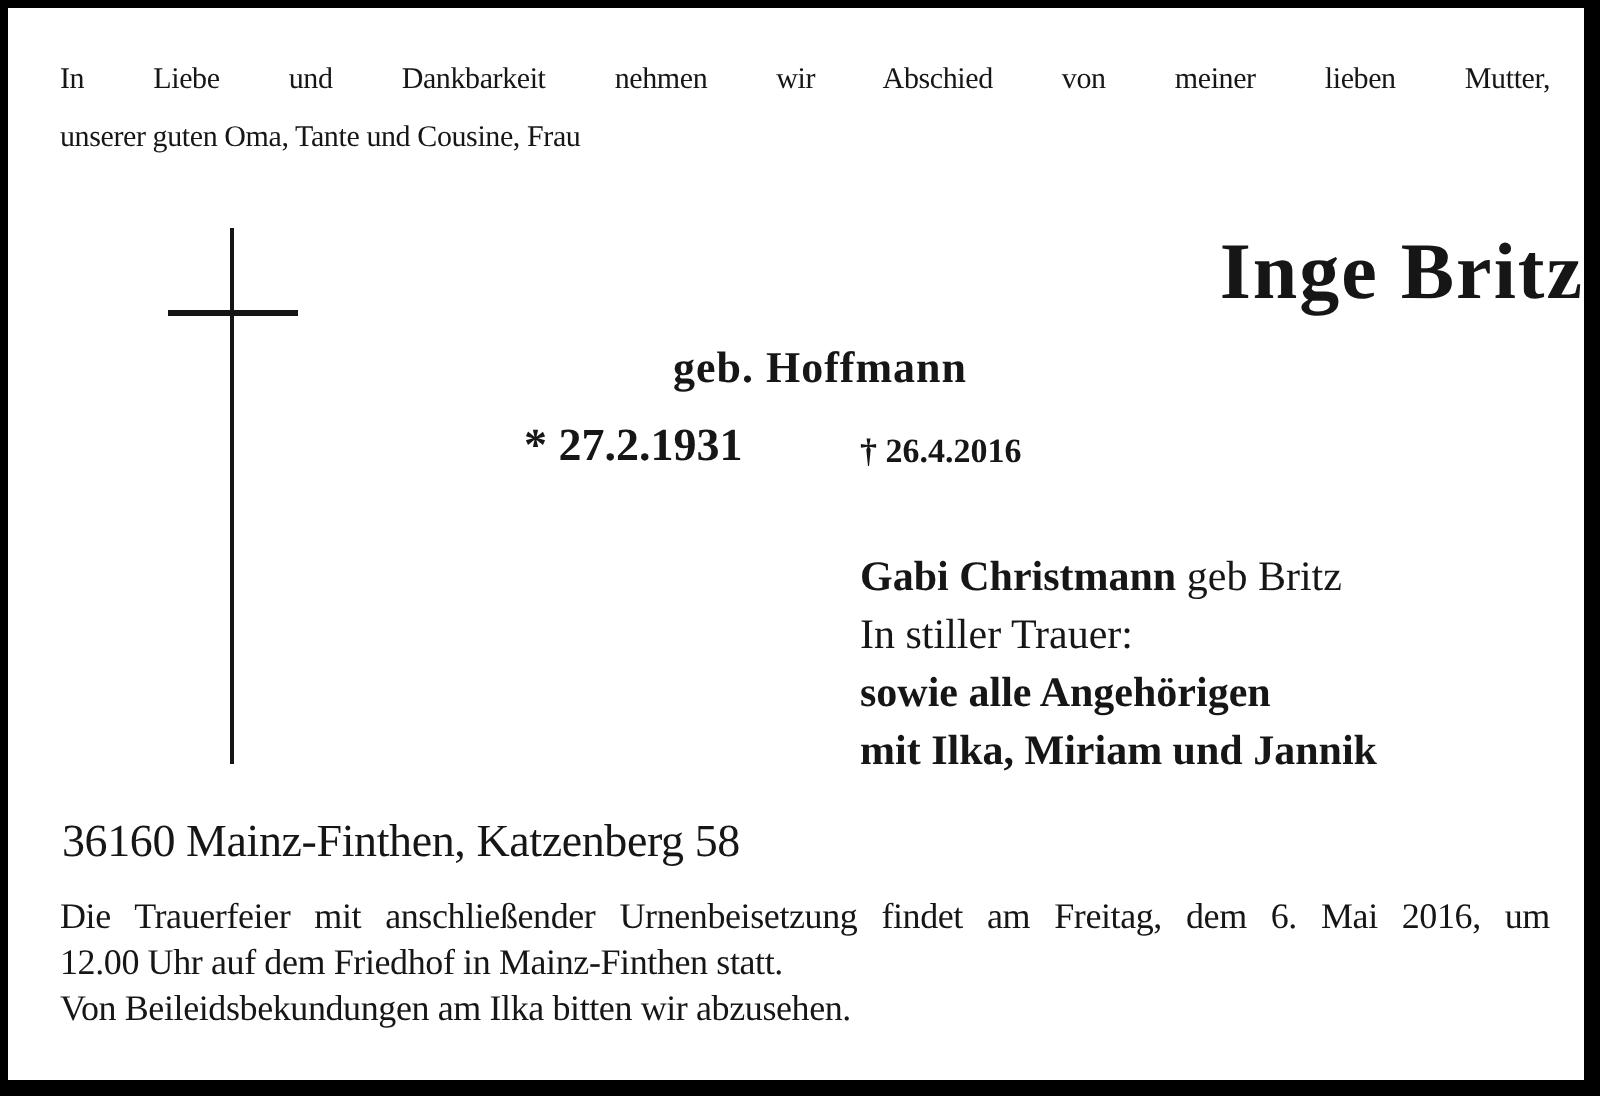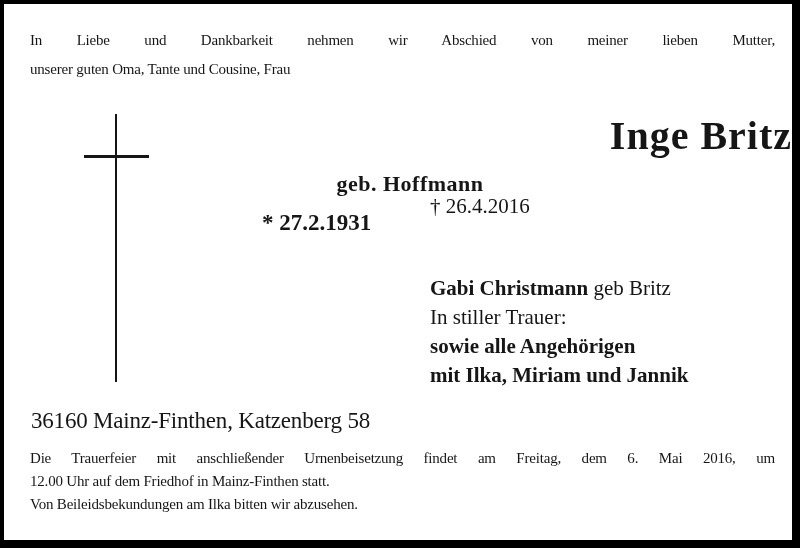--- a/index.html
+++ b/index.html
@@ -80,23 +80,23 @@
   .birth {
     position: absolute;
     left: 258px;
     top: 206px;
     font-size: 23px;
     font-weight: 700;
   }
   .death {
     position: absolute;
     left: 426px;
-    top: 190px;
-    font-size: 21px;
-    font-weight: 400;
+    top: 212px;
+    font-size: 17px;
+    font-weight: 700;
   }
 
   
   .mourners {
     position: absolute;
     left: 426px;
     top: 270px;
     font-size: 21px;
     line-height: 29px;
   }
@@ -110,21 +110,21 @@
     font-size: 23px;
     letter-spacing: -0.2px;
   }
 
   
   .funeral {
     position: absolute;
     left: 26px;
     right: 17px;
     top: 443px;
-    font-size: 15px;
+    font-size: 18px;
     line-height: 23px;
     letter-spacing: -0.2px;
   }
 </style>
 </head>
 <body>
 
 <div class="frame">
 
   <div class="intro">

